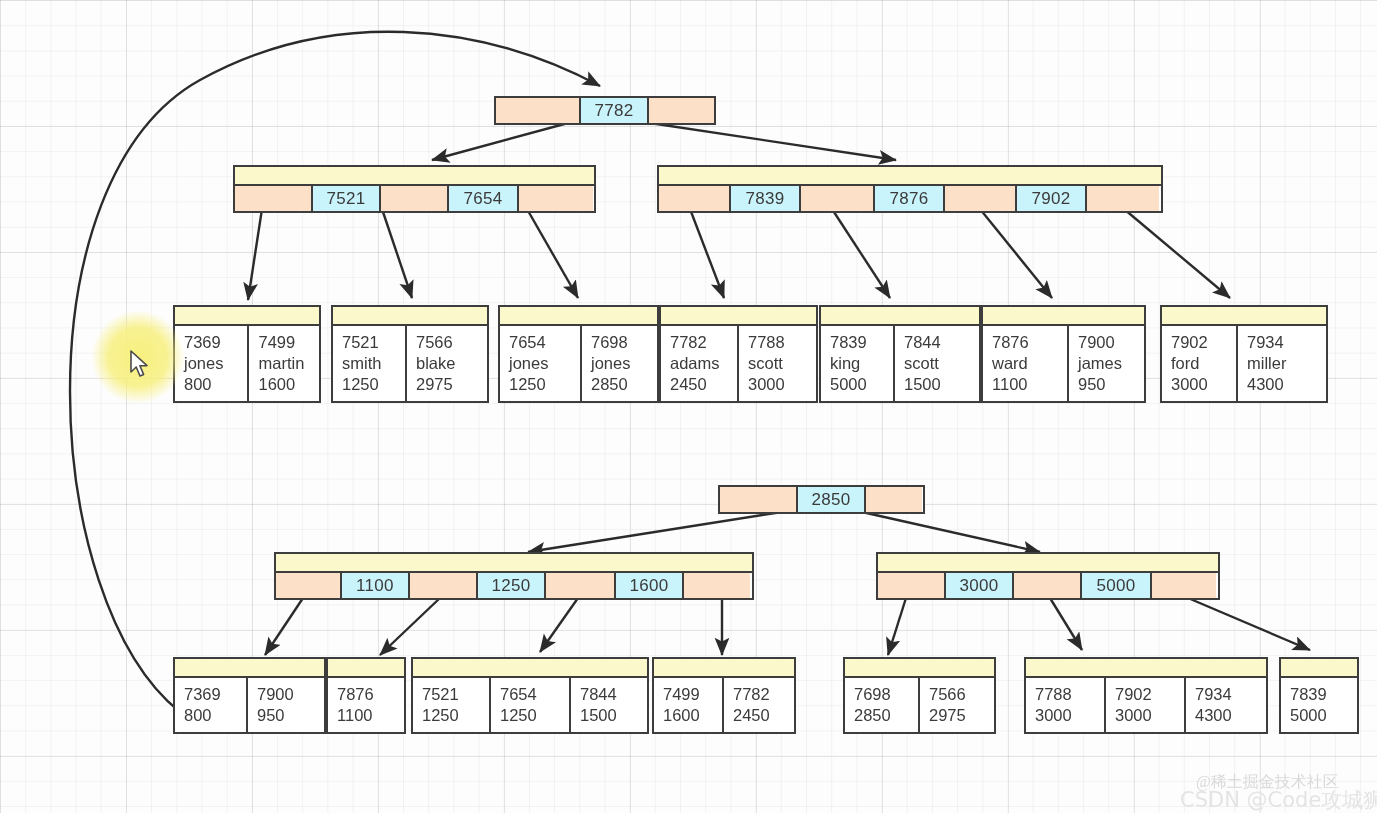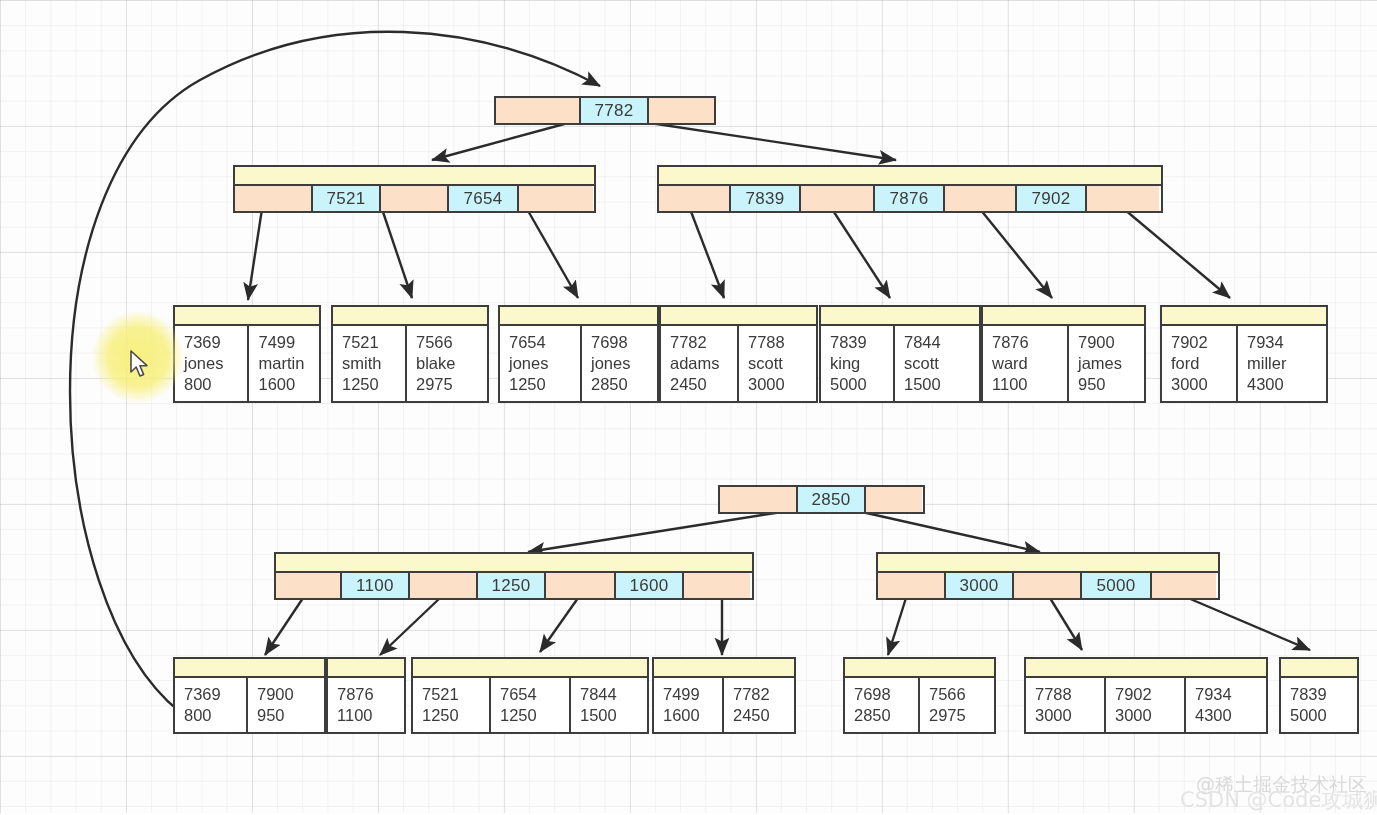--- a/index.html
+++ b/index.html
@@ -54,21 +54,21 @@
   .leaf .cells > div:last-child{border-right:none;}
 
   
   #hl{
     position:absolute;width:92px;height:92px;border-radius:50%;
     background:radial-gradient(circle, rgba(247,239,120,0.95) 0%, rgba(247,239,120,0.8) 45%, rgba(247,239,120,0.0) 72%);
   }
   #cursor{position:absolute;}
 
   .wm{position:absolute;white-space:nowrap;font-family:"DejaVu Sans",sans-serif;}
-  #wm1{color:#d9d9d9;font-size:19px;}
+  #wm1{color:#d9d9d9;font-size:16px;font-family:Liberation Serif, serif;}
   #wm2{color:#e4e4e4;font-size:21px;}
 </style>
 </head>
 <body>
 
 <div id="canvas">
 
   <svg id="edges" viewBox="0 0 1377 815">
     <defs>
       <marker id="ah" markerWidth="9" markerHeight="9" refX="7.2" refY="3.1" orient="auto" markerUnits="strokeWidth">

